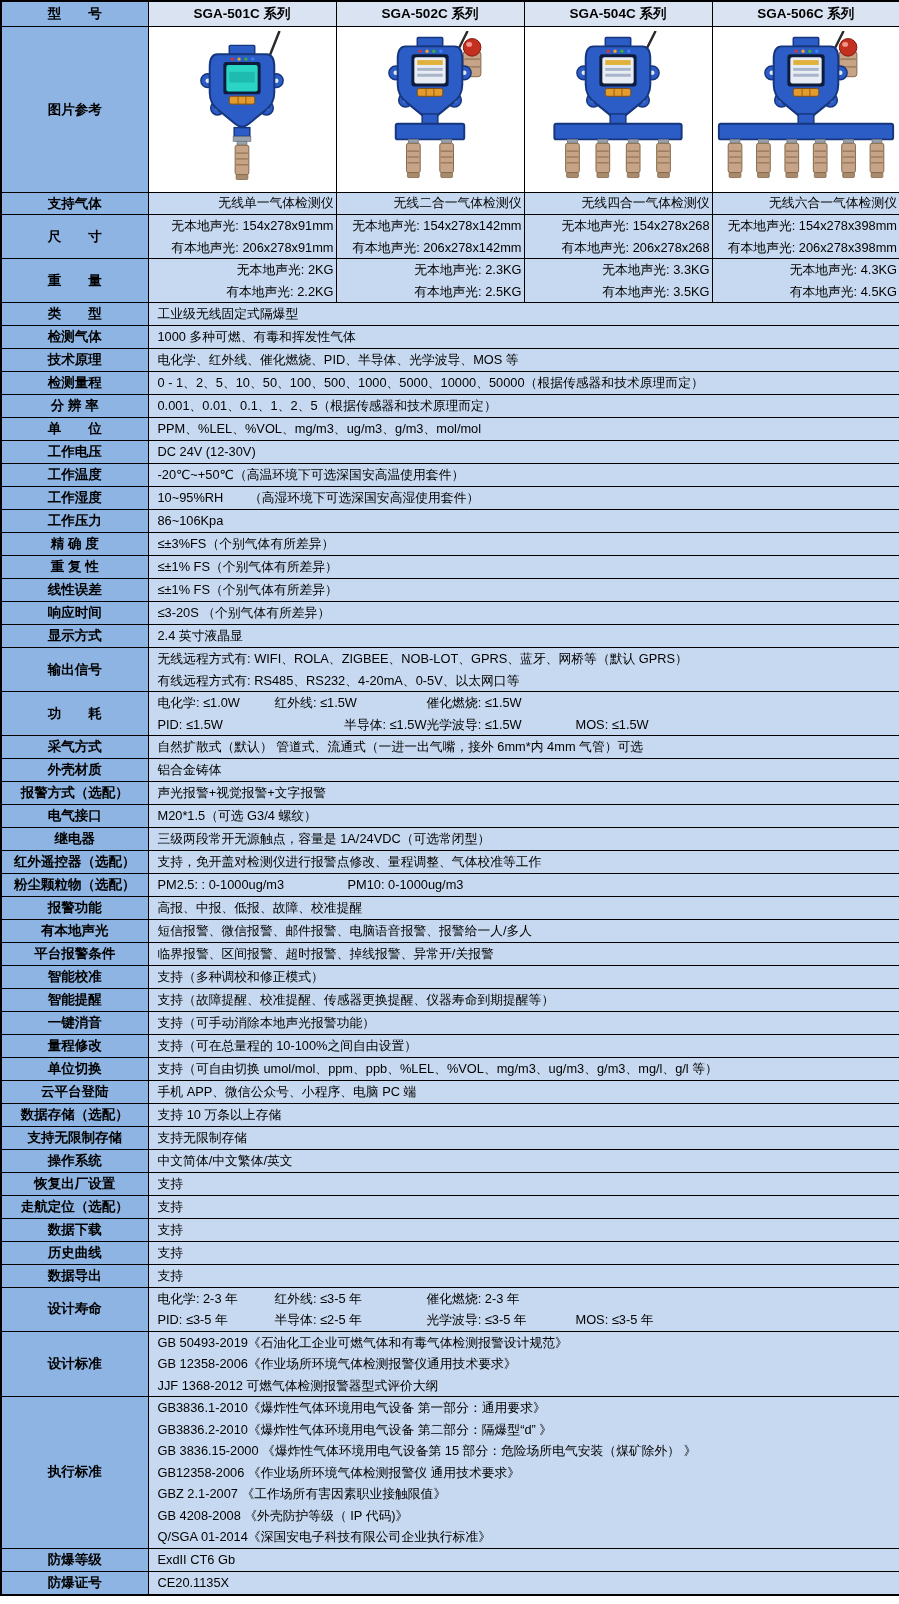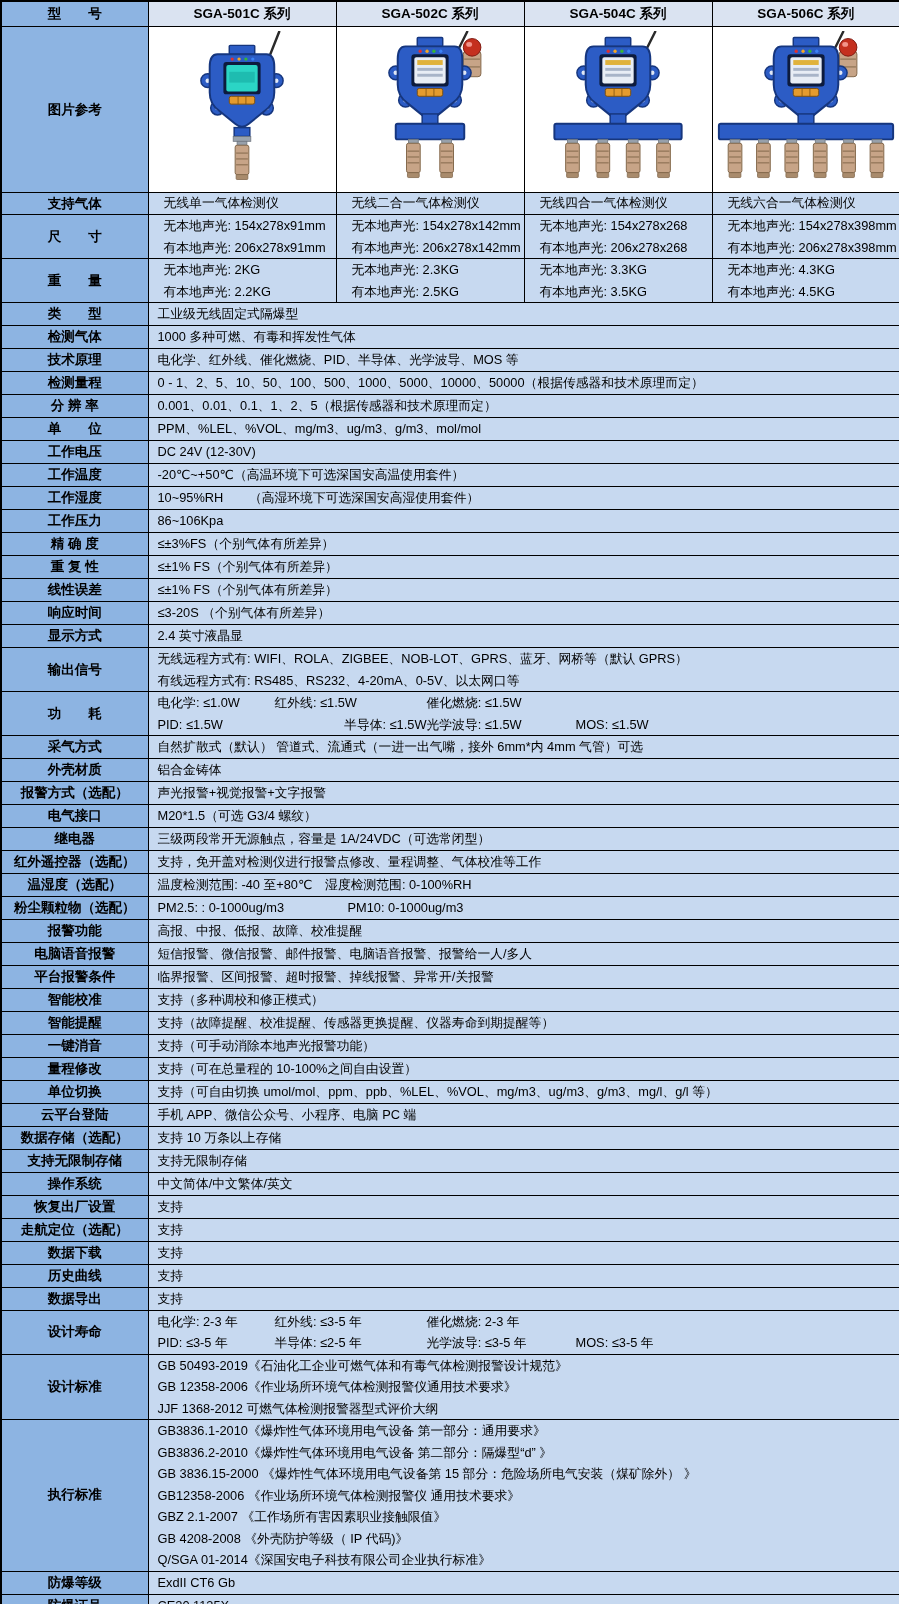--- a/index.html
+++ b/index.html
@@ -4,21 +4,21 @@
 <style>
   html,body{margin:0;padding:0;background:#fff;}
   .sheet{width:899px;}
   table{border-collapse:collapse;table-layout:fixed;width:899px;
         font-family:"Liberation Sans","DejaVu Sans",sans-serif;color:#000;
         border:2px solid #000;}
   td,th{border:1px solid #000;vertical-align:middle;overflow:hidden;}
   th.label,td.label{background:#8DB4E2;font-weight:bold;font-size:13.5px;text-align:center;padding:0 11px;}
   th.model{background:#DAE3F1;font-weight:bold;font-size:13.5px;height:22px;text-align:center;}
   td.val{background:#C7D9F0;font-size:12.8px;padding:0 4px 0 9px;text-align:left;margin-top:20px;}
-  td.cmp{background:#C7D9F0;font-size:12.8px;text-align:left;padding:0 15px;}
+  td.cmp{background:#C7D9F0;font-size:12.8px;text-align:right;padding:0 2px;}
   td.imgcell{background:#fff;height:165px;text-align:center;padding:0;}
   .line{line-height:21.5px;white-space:nowrap;}
   .one .line{line-height:22px;}
   tr.std{height:22px;}
   .parts{display:flex;align-items:center;line-height:21.5px;}
   .parts span{white-space:nowrap;flex:0 0 auto;}
   svg{display:block;margin:0 auto;}
 </style>
 </head>
 <body>
@@ -446,43 +446,37 @@
           <td class="val one" colspan="4">
             <div class="line">三级两段常开无源触点，容量是 1A/24VDC（可选常闭型）</div>
           </td>
         </tr>
         <tr class="std">
           <td class="label">红外遥控器（选配）</td>
           <td class="val one" colspan="4">
             <div class="line">支持，免开盖对检测仪进行报警点修改、量程调整、气体校准等工作</div>
           </td>
         </tr>
-        <tr class="std">
-          <td class="label">温湿度（选配）</td>
-          <td class="val one" colspan="4">
-            <div class="line">温度检测范围: -40 至+80℃　湿度检测范围: 0-100%RH</div>
-          </td>
-        </tr>
         <tr>
           <td class="label">粉尘颗粒物（选配）</td>
           <td class="val" colspan="4">
             <div class="parts">
               <span style="width: 190px;">PM2.5: : 0-1000ug/m3</span>
               <span>PM10: 0-1000ug/m3</span>
             </div>
           </td>
         </tr>
         <tr class="std">
           <td class="label">报警功能</td>
           <td class="val one" colspan="4">
             <div class="line">高报、中报、低报、故障、校准提醒</div>
           </td>
         </tr>
         <tr class="std">
-          <td class="label">电脑语音报警</td>
+          <td class="label">有本地声光</td>
           <td class="val one" colspan="4">
             <div class="line">短信报警、微信报警、邮件报警、电脑语音报警、报警给一人/多人</div>
           </td>
         </tr>
         <tr class="std">
           <td class="label">平台报警条件</td>
           <td class="val one" colspan="4">
             <div class="line">临界报警、区间报警、超时报警、掉线报警、异常开/关报警</div>
           </td>
         </tr>

